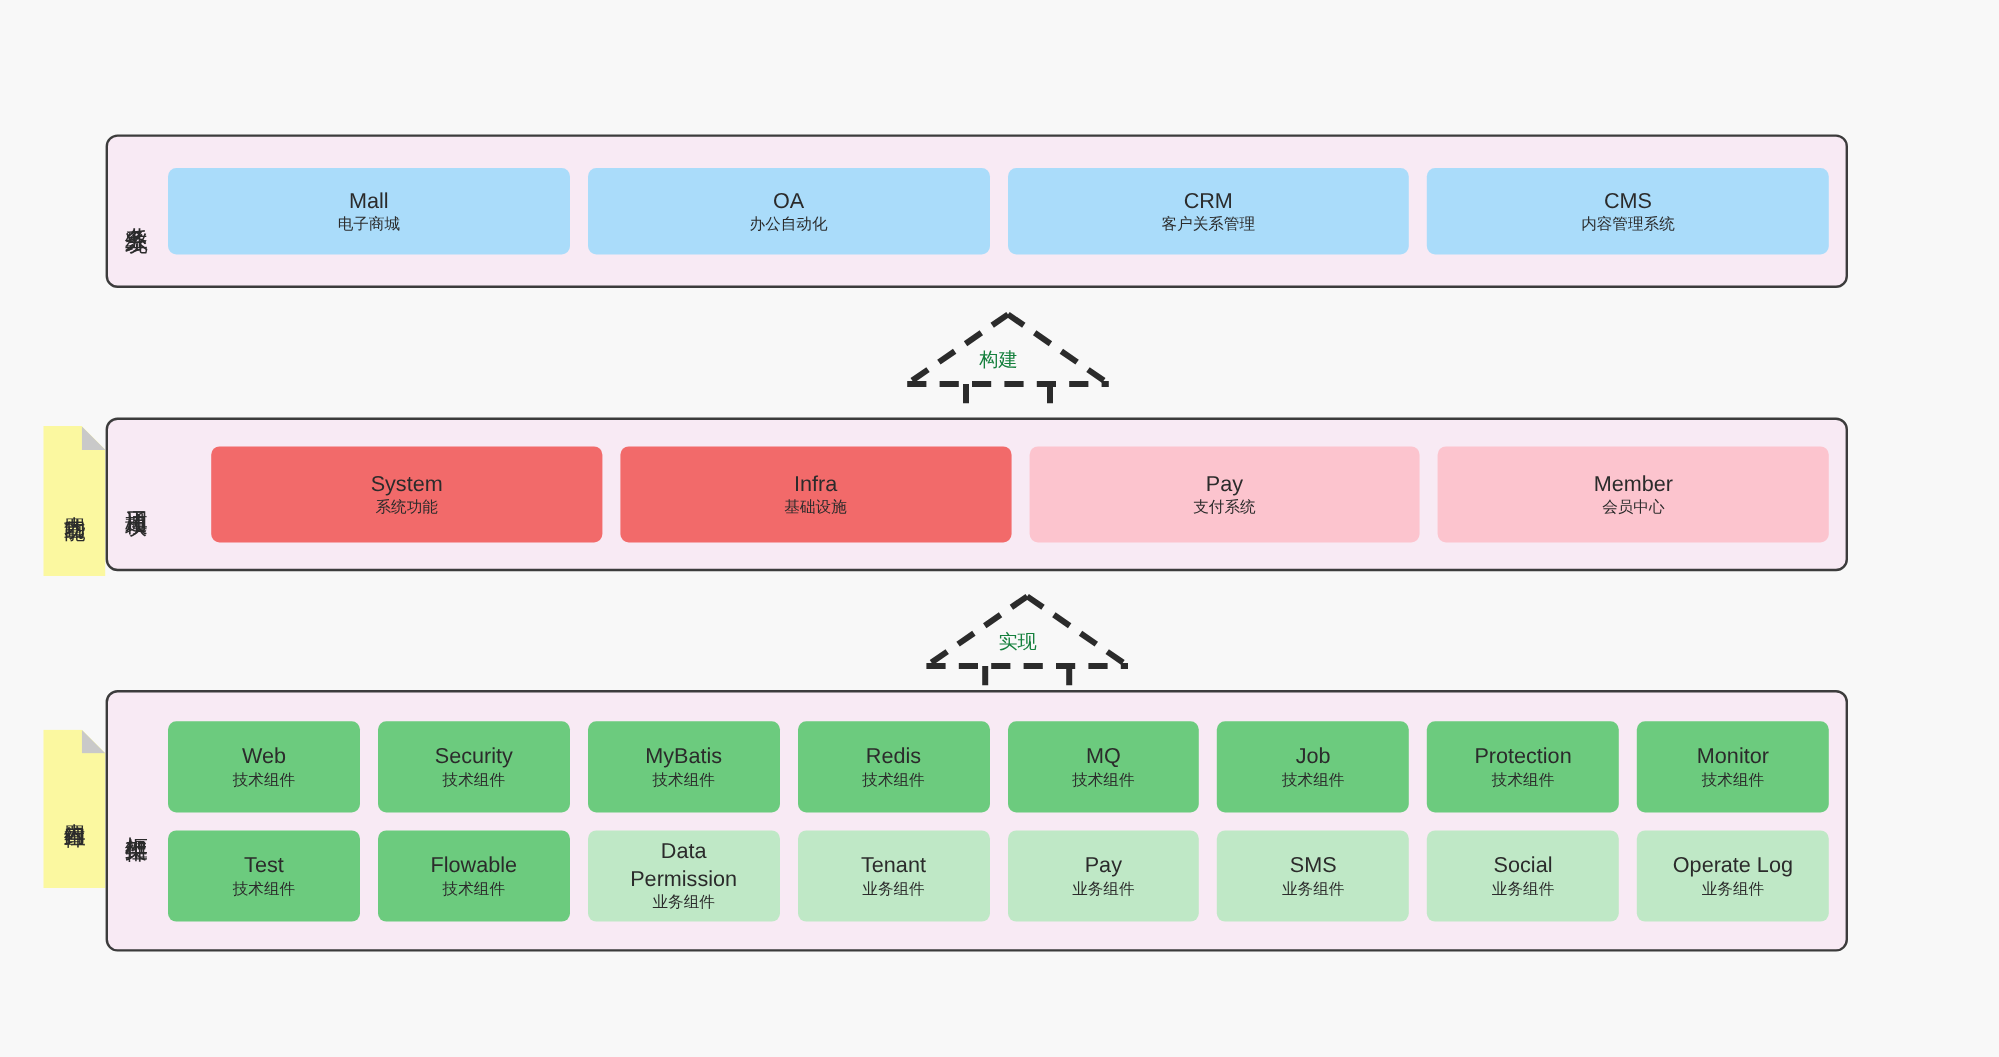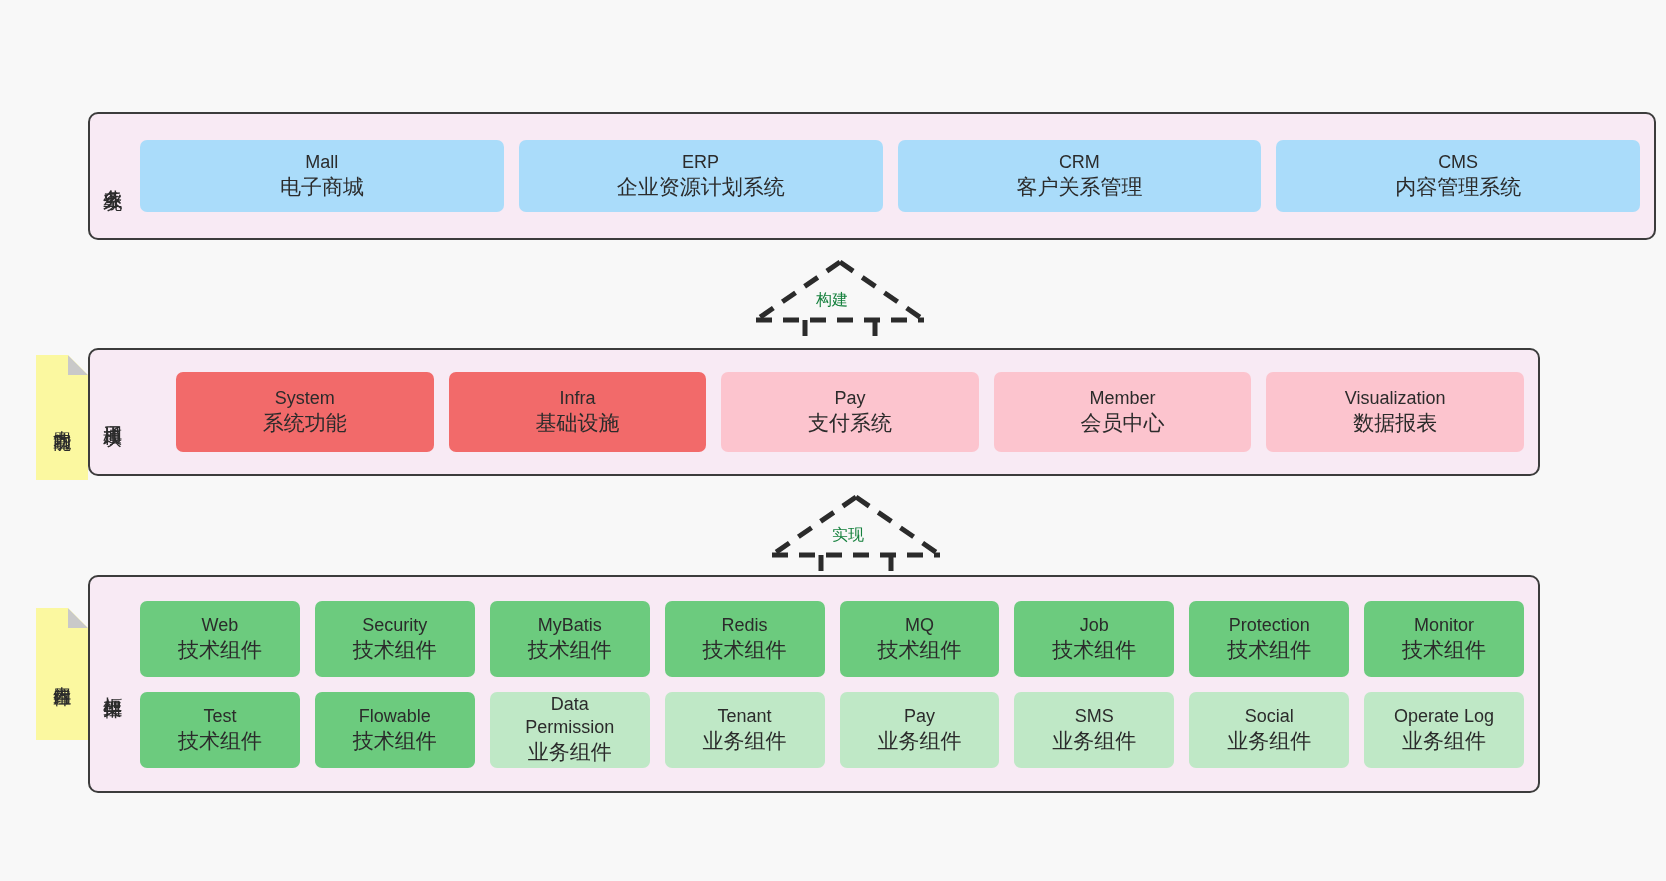--- a/index.html
+++ b/index.html
@@ -67,31 +67,31 @@
     display: flex;
     flex-direction: column;
     align-items: center;
     justify-content: center;
     text-align: center;
     line-height: 1.28;
     box-sizing: border-box;
     padding: 4px 6px;
   }
   .card .t1 { font-size: 18px; }
-  .card .t2 { font-size: 21px; }
+  .card .t2 { font-size: 13px; }
 
   
   .c-blue       { background: #aadcfa; }
   .c-red        { background: #f26a6a; }
   .c-pink       { background: #fcc4ce; }
   .c-green      { background: #6ccb7e; }
   .c-lightgreen { background: #bfe8c6; }
 
   
-  #layer-business { left: 88px;  top: 112px; width: 1568px; height: 128px; }
+  #layer-business { left: 88px;  top: 112px; width: 1452px; height: 128px; }
   #layer-business .card { height: 72px; }
 
   #layer-common   { left: 88px;  top: 348px; width: 1452px; height: 128px; gap: 36px; }
   #layer-common .card { height: 80px; }
 
   #layer-framework{ left: 88px;  top: 575px; width: 1452px; height: 218px; }
   #layer-framework .card { height: 76px; }
 
   
   .note {
@@ -146,22 +146,22 @@
 
   <div class="layer" id="layer-business">
     <div class="layer-title">业务系统</div>
     <div class="layer-body">
       <div class="card-row">
         <div class="card c-blue">
           <div class="t1">Mall</div>
           <div class="t2">电子商城</div>
         </div>
         <div class="card c-blue">
-          <div class="t1">ERP</div>
-          <div class="t2">企业资源计划系统</div>
+          <div class="t1">OA</div>
+          <div class="t2">办公自动化</div>
         </div>
         <div class="card c-blue">
           <div class="t1">CRM</div>
           <div class="t2">客户关系管理</div>
         </div>
         <div class="card c-blue">
           <div class="t1">CMS</div>
           <div class="t2">内容管理系统</div>
         </div>
       </div>
@@ -195,24 +195,20 @@
           <div class="t2">基础设施</div>
         </div>
         <div class="card c-pink">
           <div class="t1">Pay</div>
           <div class="t2">支付系统</div>
         </div>
         <div class="card c-pink">
           <div class="t1">Member</div>
           <div class="t2">会员中心</div>
         </div>
-        <div class="card c-pink">
-          <div class="t1">Visualization</div>
-          <div class="t2">数据报表</div>
-        </div>
       </div>
     </div>
   </div>
 
   <svg class="connector" id="conn-impl" viewBox="0 0 176 86">
     <path d="M 88 4 L 172 62" fill="none" stroke="#2b2b2b" stroke-width="5" stroke-dasharray="16,11" stroke-linecap="butt"></path>
     <path d="M 88 4 L 4 62" fill="none" stroke="#2b2b2b" stroke-width="5" stroke-dasharray="16,11" stroke-linecap="butt"></path>
     <path d="M 4 62 L 172 62" fill="none" stroke="#2b2b2b" stroke-width="5" stroke-dasharray="16,11" stroke-linecap="butt"></path>
     <path d="M 53 62 L 53 86" fill="none" stroke="#2b2b2b" stroke-width="5" stroke-dasharray="16,11"></path>
     <path d="M 123 62 L 123 86" fill="none" stroke="#2b2b2b" stroke-width="5" stroke-dasharray="16,11"></path>

